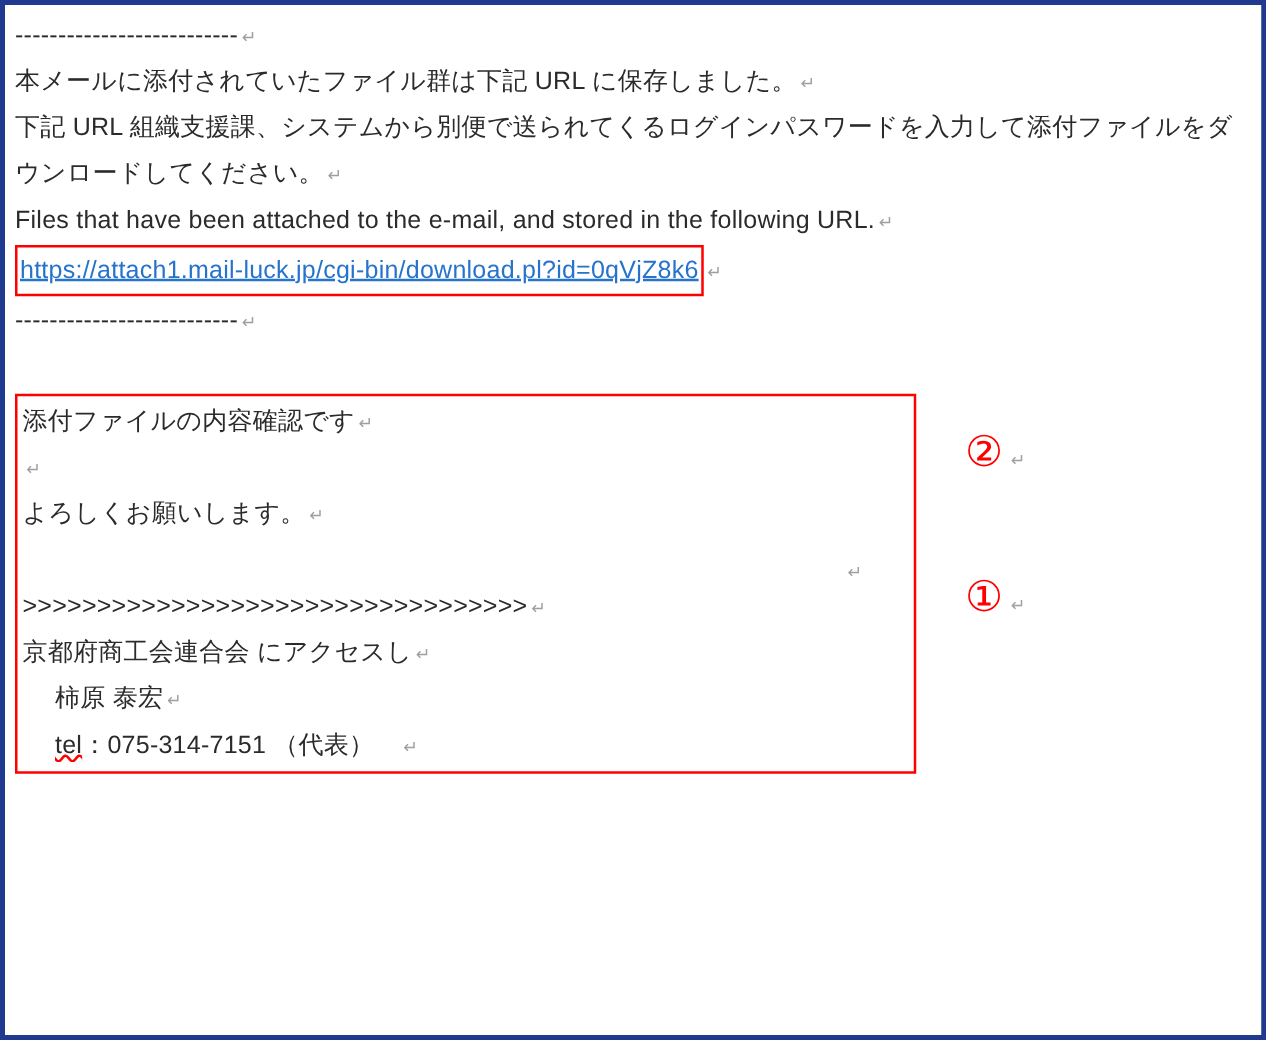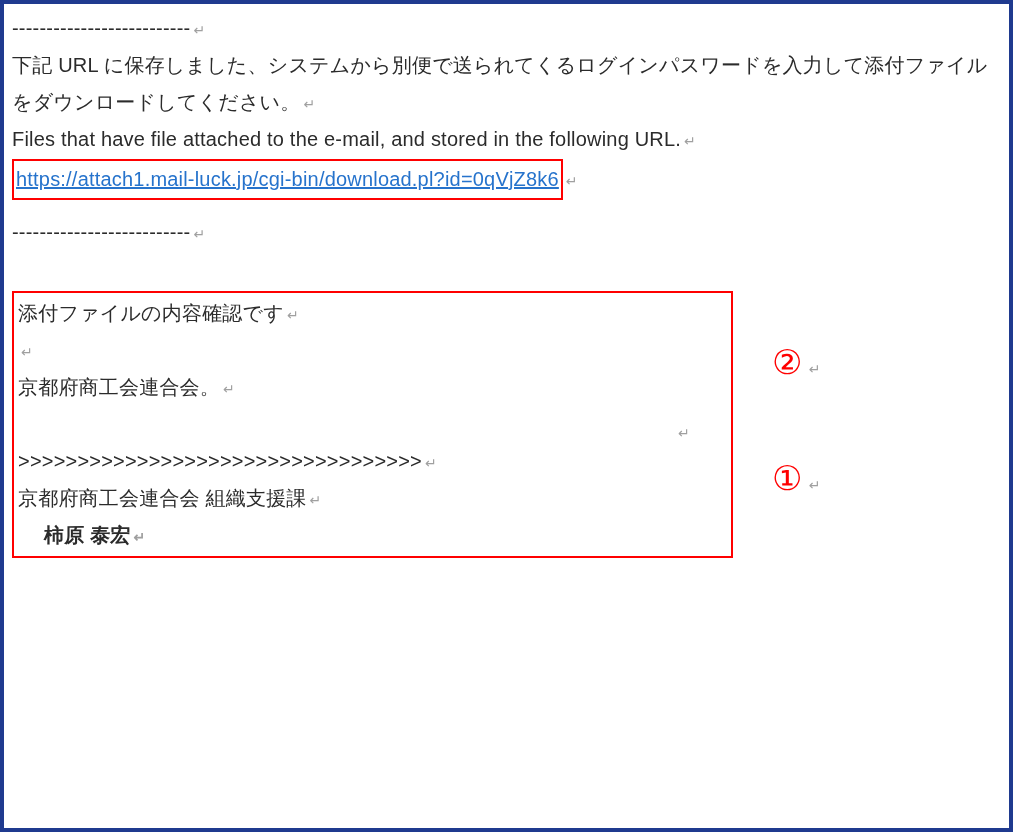--- a/index.html
+++ b/index.html
@@ -32,21 +32,21 @@
       color: #a0a0a0;
       font-size: 14px;
       margin-left: 3px;
       vertical-align: baseline;
     }
     .red-box-link {
       border: 2.5px solid #ff0000;
       display: inline-block;
       padding: 0px 2px;
       margin-top: 1px;
-      margin-bottom: 14px;
+      margin-bottom: 1px;
     }
     .link {
       color: #2673cc;
       text-decoration: underline;
       cursor: pointer;
     }
     .circled-num {
       color: #ff0000;
       font-size: 34px;
       font-weight: normal;
@@ -63,21 +63,20 @@
     }
     .red-box-body {
       border: 2.5px solid #ff0000;
       width: 721px;
       padding: 2px 4px 2px 4px;
       margin-top: 1px;
       position: relative;
     }
     .indented {
       padding-left: 26px;
-      font-weight: bold;
     }
     .signature-block {
       position: relative;
       margin-top: 40px;
     }
     .tel-underline {
       text-decoration-line: underline;
       text-decoration-style: wavy;
       text-decoration-color: #ff0000;
       text-decoration-thickness: 1.5px;
@@ -97,27 +96,30 @@
   </style>
 </head>
 <body>
 
 <div class="email-container">
 
   <div class="text-line">
     <span>--------------------------</span><span class="enter-mark">↵</span>
   </div>
 
-
   <div class="text-line">
-    <span>下記 URL に保存しました、システムから別便で送られてくるログインパスワードを入力して添付ファイルをダウンロードしてください。</span><span class="enter-mark">↵</span>
+    <span>本メールに添付されていたファイル群は下記 URL に保存しました。</span><span class="enter-mark">↵</span>
   </div>
 
   <div class="text-line">
-    <span>Files that have file attached to the e-mail, and stored in the following URL.</span><span class="enter-mark">↵</span>
+    <span>下記 URL 組織支援課、システムから別便で送られてくるログインパスワードを入力して添付ファイルをダウンロードしてください。</span><span class="enter-mark">↵</span>
+  </div>
+
+  <div class="text-line">
+    <span>Files that have been attached to the e-mail, and stored in the following URL.</span><span class="enter-mark">↵</span>
   </div>
 
 
 
   <div class="text-line">
     <span class="red-box-link">
       <a class="link">https://attach1.mail-luck.jp/cgi-bin/download.pl?id=0qVjZ8k6</a>
     </span><span class="enter-mark">↵</span>
   </div>
 
@@ -133,42 +135,45 @@
 
     <div class="text-line">
       <span>添付ファイルの内容確認です</span><span class="enter-mark">↵</span>
     </div>
 
     <div class="text-line">
       <span class="enter-mark">↵</span>
     </div>
 
     <div class="text-line">
-      <span>京都府商工会連合会。</span><span class="enter-mark">↵</span>
+      <span>よろしくお願いします。</span><span class="enter-mark">↵</span>
     </div>
 
     <div class="text-line">
       &nbsp;
     </div>
 
     <span class="float-enter-right">↵</span>
 
     <div class="text-line">
       <span>&gt;&gt;&gt;&gt;&gt;&gt;&gt;&gt;&gt;&gt;&gt;&gt;&gt;&gt;&gt;&gt;&gt;&gt;&gt;&gt;&gt;&gt;&gt;&gt;&gt;&gt;&gt;&gt;&gt;&gt;&gt;&gt;&gt;&gt;</span><span class="enter-mark">↵</span>
     </div>
 
     <div class="text-line">
-      <span>京都府商工会連合会  組織支援課</span><span class="enter-mark">↵</span>
+      <span>京都府商工会連合会  にアクセスし</span><span class="enter-mark">↵</span>
     </div>
 
     <div class="text-line indented">
       <span>柿原  泰宏</span><span class="enter-mark">↵</span>
     </div>
 
 
+    <div class="text-line indented">
+      <span class="tel-underline">tel</span><span>：075-314-7151 （代表）　</span><span class="enter-mark">↵</span>
+    </div>
 
   </div>
 
   <div class="circled-num pos-1">
     <span>①</span><span class="enter-after-circle">↵</span>
   </div>
 
 </div>
 
 </body></html>

